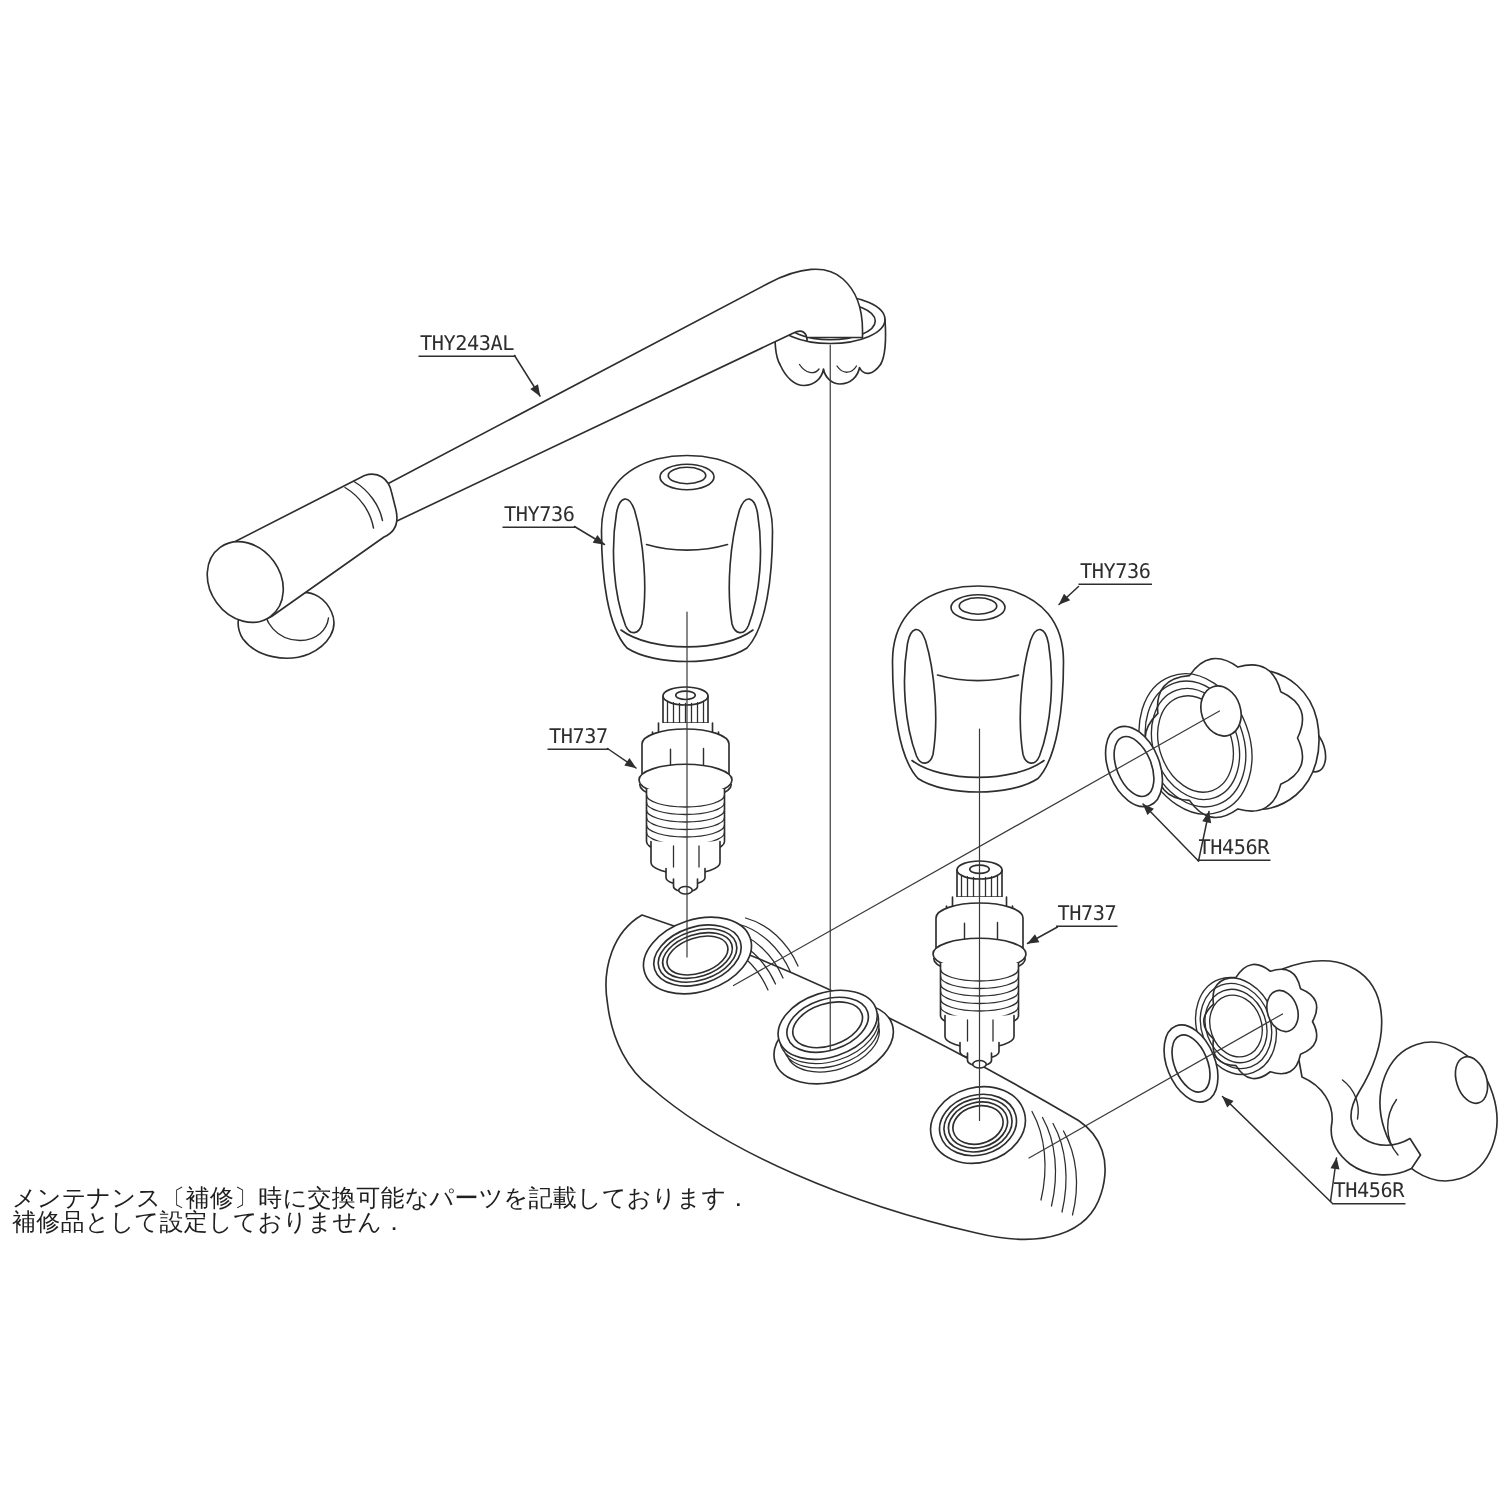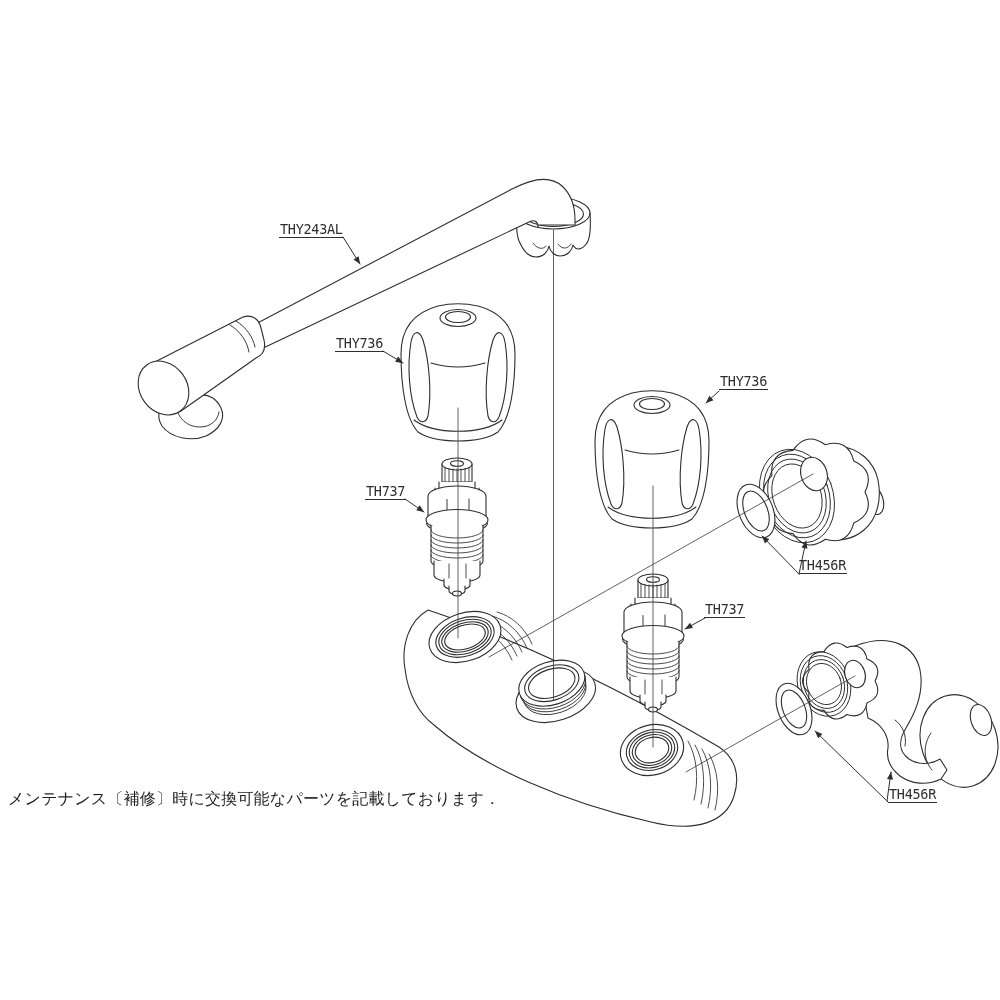--- a/index.html
+++ b/index.html
@@ -175,15 +175,16 @@
   <div class="callout" style="left:279px;top:222px;">THY243AL</div>
   <div class="callout" style="left:335px;top:336px;">THY736</div>
   <div class="callout" style="left:719px;top:374px;">THY736</div>
   <div class="callout" style="left:365px;top:484px;">TH737</div>
   <div class="callout" style="left:704px;top:602px;">TH737</div>
   <div class="callout" style="left:798px;top:558px;">TH456R</div>
   <div class="callout" style="left:888px;top:787px;">TH456R</div>
 
   <div class="note">
     <div>メンテナンス〔補修〕時に交換可能なパーツを記載しております．</div>
+    <div>補修品として設定しておりません．</div>
   </div>
 
 </div>
 
 </body></html>

